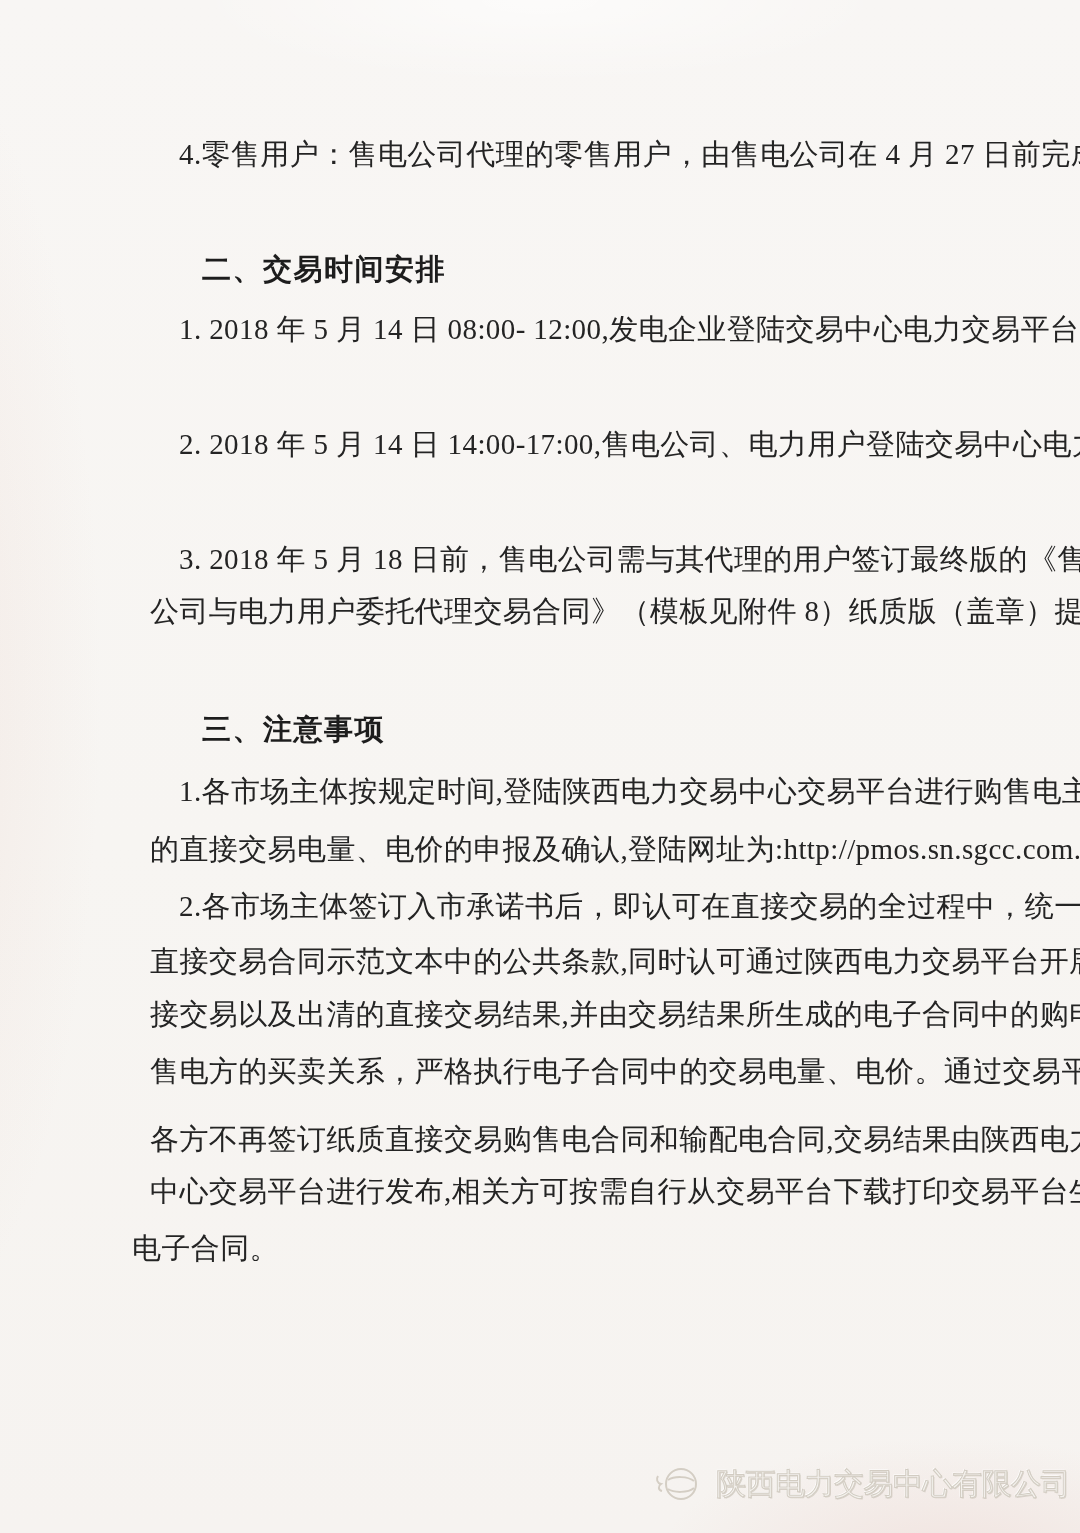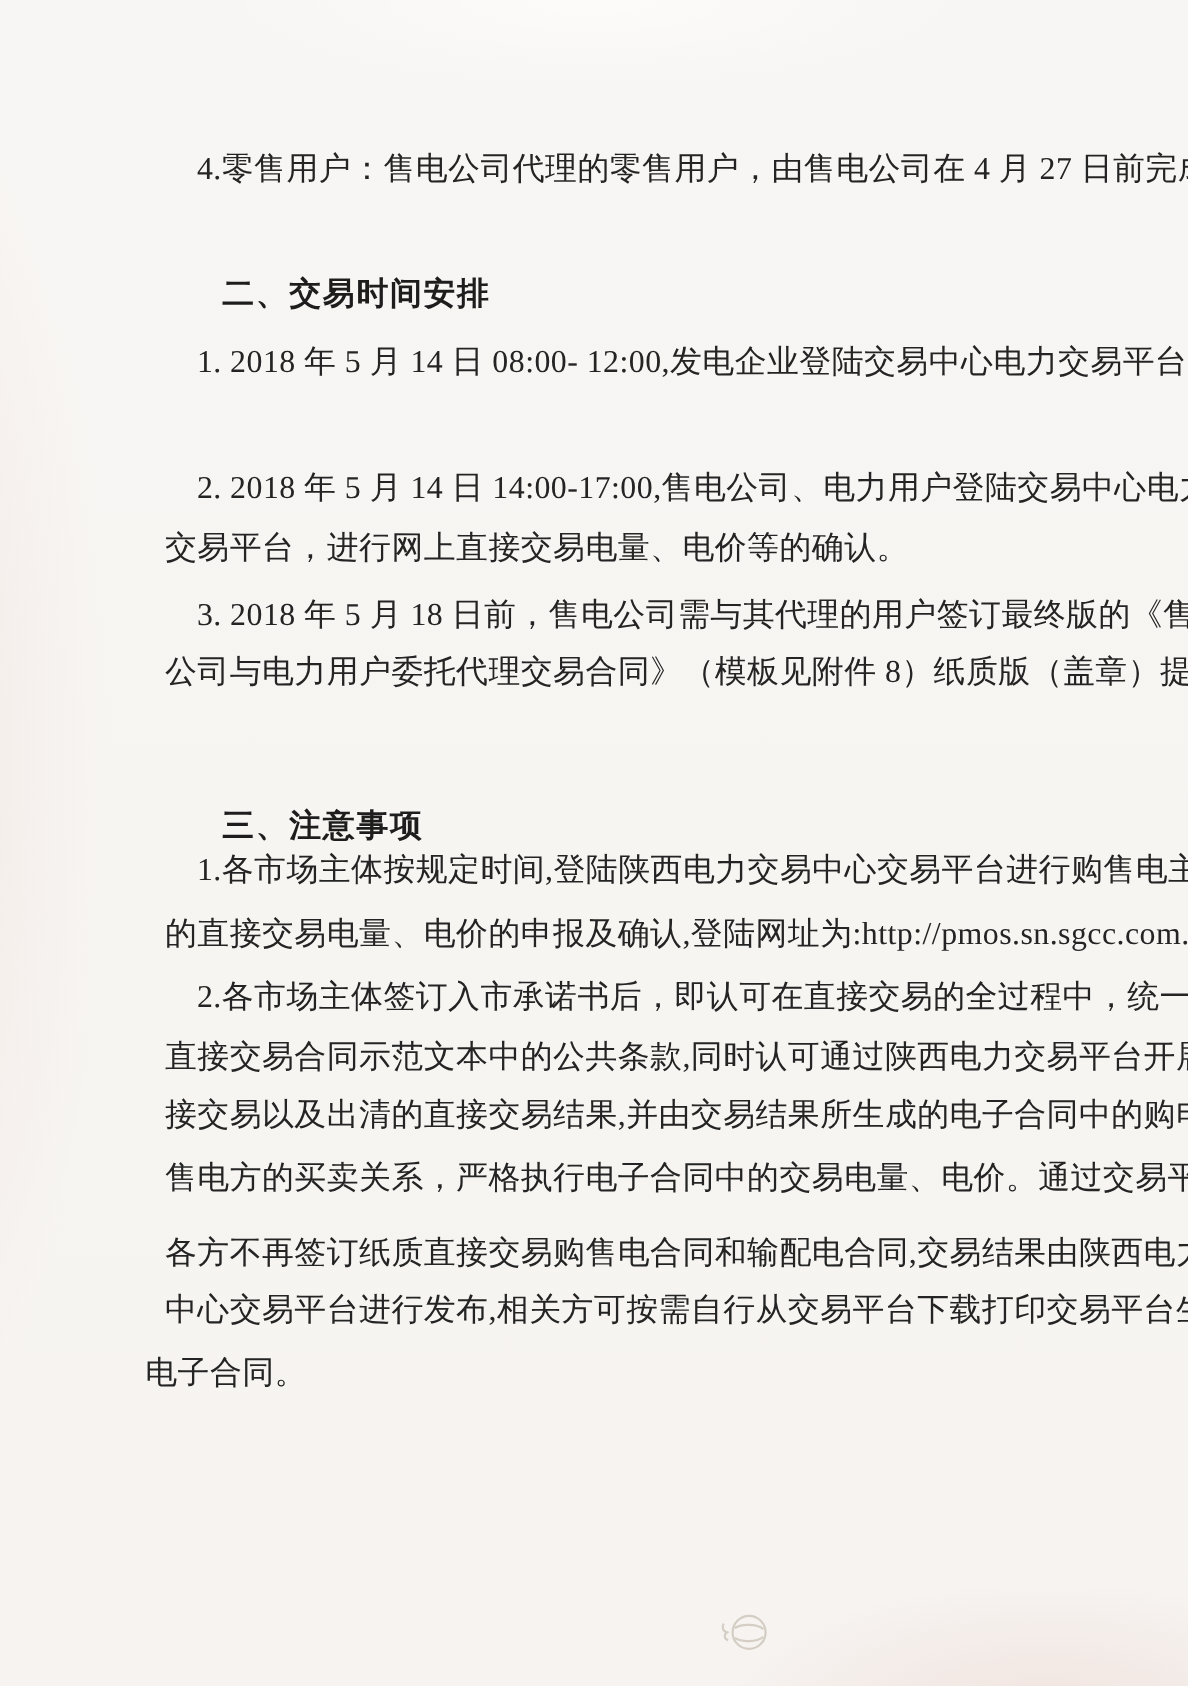--- a/index.html
+++ b/index.html
@@ -26,21 +26,21 @@
   .line {
     position: absolute;
     white-space: nowrap;
     font-size: 29px;
     line-height: 32px;
     color: #242424;
     letter-spacing: 0.4px;
   }
   .heading {
     font-weight: bold;
-    font-family: Liberation Mono, monospace;
+    font-family: Liberation Sans, sans-serif;
     letter-spacing: 1.5px;
     color: #1d1d1d;
   }
   .watermark {
     position: absolute;
     top: 1464px;
     left: 654px;
     display: flex;
     align-items: center;
     gap: 14px;
@@ -63,40 +63,40 @@
 <body>
 
 <div class="page">
 
   <div class="line" style="top:138px; left:179px;">4.零售用户：售电公司代理的零售用户，由售电公司在 4 月 27 日前完成交</div>
 
   <div class="line heading" style="top:253px; left:202px;">二、交易时间安排</div>
 
   <div class="line" style="top:313px; left:179px;">1. 2018 年 5 月 14 日 08:00- 12:00,发电企业登陆交易中心电力交易平台，</div>
   <div class="line" style="top:428px; left:179px;">2. 2018 年 5 月 14 日 14:00-17:00,售电公司、电力用户登陆交易中心电力</div>
-  <div class="line" style="top:482px; left:150px;">交易平台，进行网上直接交易电量、电价等的确认。</div>
   <div class="line" style="top:543px; left:179px;">3. 2018 年 5 月 18 日前，售电公司需与其代理的用户签订最终版的《售电</div>
   <div class="line" style="top:595px; left:150px;">公司与电力用户委托代理交易合同》（模板见附件 8）纸质版（盖章）提交至交</div>
 
-  <div class="line heading" style="top:737px; left:202px;">三、注意事项</div>
+  <div class="line heading" style="top:713px; left:202px;">三、注意事项</div>
 
   <div class="line" style="top:775px; left:179px;">1.各市场主体按规定时间,登陆陕西电力交易中心交易平台进行购售电主体</div>
   <div class="line" style="top:833px; left:150px;">的直接交易电量、电价的申报及确认,登陆网址为:http://pmos.sn.sgcc.com.cn。</div>
   <div class="line" style="top:890px; left:179px;">2.各市场主体签订入市承诺书后，即认可在直接交易的全过程中，统一履行</div>
   <div class="line" style="top:945px; left:150px;">直接交易合同示范文本中的公共条款,同时认可通过陕西电力交易平台开展的直</div>
   <div class="line" style="top:998px; left:150px;">接交易以及出清的直接交易结果,并由交易结果所生成的电子合同中的购电方及</div>
   <div class="line" style="top:1055px; left:150px;">售电方的买卖关系，严格执行电子合同中的交易电量、电价。通过交易平台交易</div>
   <div class="line" style="top:1123px; left:150px;">各方不再签订纸质直接交易购售电合同和输配电合同,交易结果由陕西电力交易</div>
   <div class="line" style="top:1175px; left:150px;">中心交易平台进行发布,相关方可按需自行从交易平台下载打印交易平台生成的</div>
   <div class="line" style="top:1232px; left:132px;">电子合同。</div>
 
   <div class="watermark">
     <span class="logo-icon">
       <svg width="48" height="40" viewBox="0 0 48 40" fill="none" xmlns="http://www.w3.org/2000/svg">
         <circle cx="27" cy="20" r="15" stroke="#d4cec4" stroke-width="2"></circle>
         <path d="M14 16 C20 12, 34 12, 40 17" stroke="#d4cec4" stroke-width="2" fill="none"></path>
         <path d="M14 25 C20 29, 34 29, 40 24" stroke="#d4cec4" stroke-width="2" fill="none"></path>
         <path d="M4 12 C2 15, 3 19, 7 20 C4 22, 4 26, 8 27" stroke="#d4cec4" stroke-width="2" fill="none"></path>
       </svg>
     </span>
+    <span class="company-name">陕西电力交易中心有限公司</span>
   </div>
 
 </div>
 
 </body></html>

